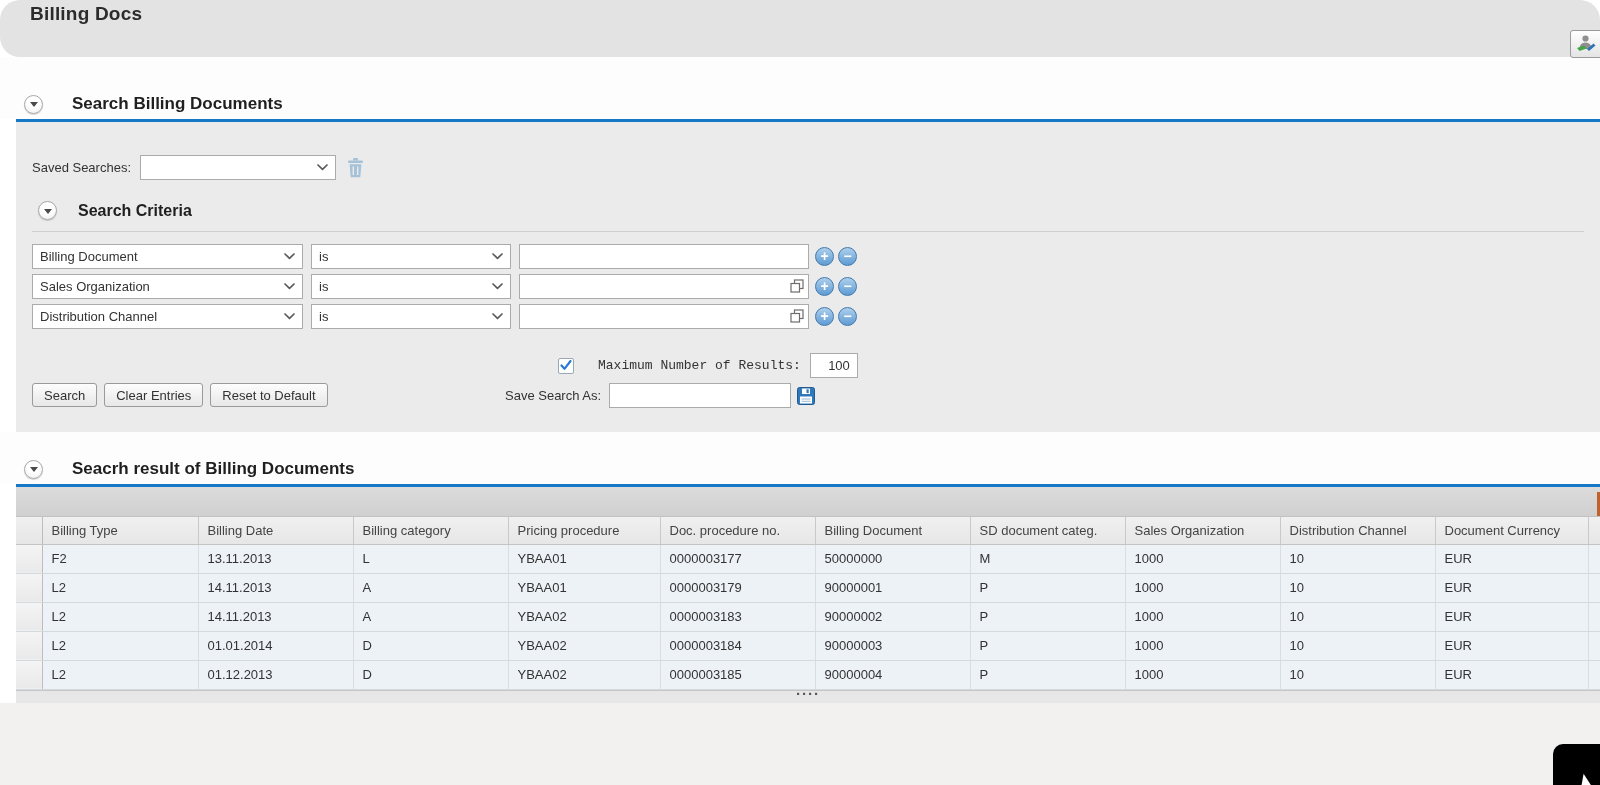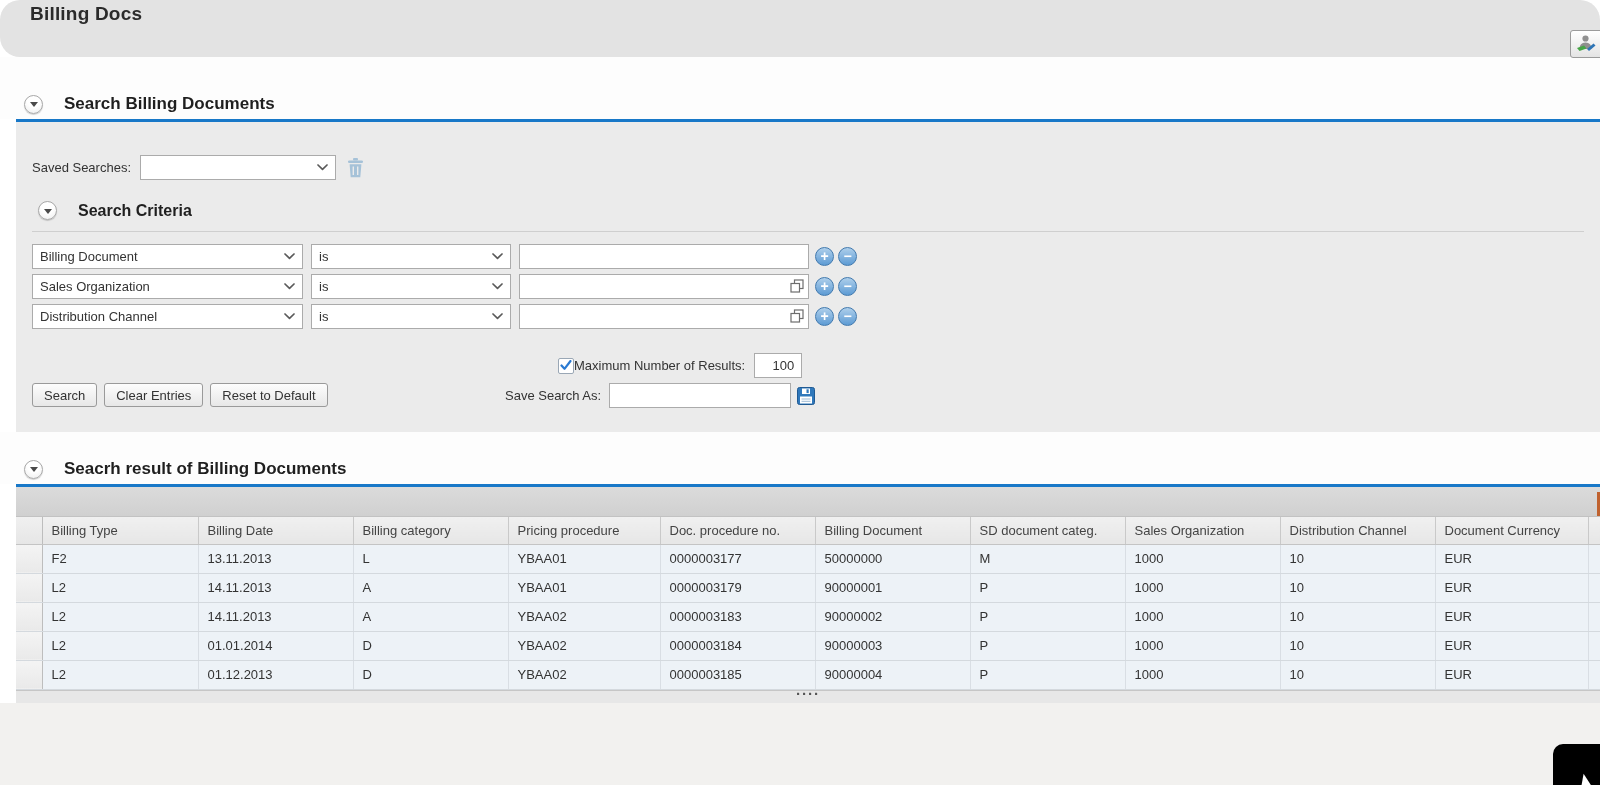--- a/index.html
+++ b/index.html
@@ -22,21 +22,21 @@
   .gap2 { height:22px; background:#fdfdfd; }
 
   
   .section-header { height:30px; display:flex; align-items:center; padding-left:24px; background:#fdfdfd; }
   .toggle-btn {
     width:19px; height:19px; border-radius:50%; border:1px solid #a8a8a8; padding:0;
     background:radial-gradient(circle at 50% 30%, #ffffff 40%, #ececec);
     display:flex; align-items:center; justify-content:center; box-shadow:0 1px 1px rgba(0,0,0,.18); cursor:pointer;
   }
   .tri { width:0; height:0; border-left:4px solid transparent; border-right:4px solid transparent; border-top:5px solid #4a4a4a; margin-top:1px; }
-  .section-title { margin-left:21px; font-size:17px; font-weight:bold; color:#1f1f1f; }
+  .section-title { margin-left:29px; font-size:17px; font-weight:bold; color:#1f1f1f; }
   .blue-rule { height:3px; background:#1878c8; margin-left:16px; }
 
   
   .search-panel { margin-left:16px; height:310px; background:#ebebeb; position:relative; }
   .label { font-size:13px; color:#333; white-space:nowrap; }
 
   .saved-row { position:absolute; top:33px; left:16px; height:25px; display:flex; align-items:center; }
   .saved-row .label { margin-right:9px; }
 
   .select {
@@ -66,21 +66,21 @@
     line-height:15px; text-align:center; cursor:pointer; font-family:"Liberation Sans", sans-serif;
   }
   .plus-btn { margin-left:6px; }
   .minus-btn { margin-left:4px; }
 
   .max-row { position:absolute; top:231px; left:542px; height:25px; display:flex; align-items:center; }
   .checkbox {
     width:16px; height:16px; background:#fff; border:1px solid #9aa7b5; border-radius:2px;
     display:flex; align-items:center; justify-content:center; cursor:pointer;
   }
-  .max-row .label { margin-left:0; }
+  .max-row .label { margin-left:24px;font-family:Liberation Mono, monospace; }
   .max-input { width:48px; margin-left:9px; text-align:right; }
 
   .actions-row { position:absolute; top:261px; left:16px; right:16px; height:26px; }
   .action-buttons { position:absolute; left:0; top:0; display:flex; gap:7px; }
   .btn {
     height:24px; padding:0 11px; background:linear-gradient(#fdfdfd,#e7e7e7);
     border:1px solid #9a9a9a; border-radius:3px; font-size:13px; color:#333;
     font-family:"Liberation Sans", sans-serif; cursor:pointer;
   }
   .save-group { position:absolute; left:473px; top:0; display:flex; align-items:center; }

